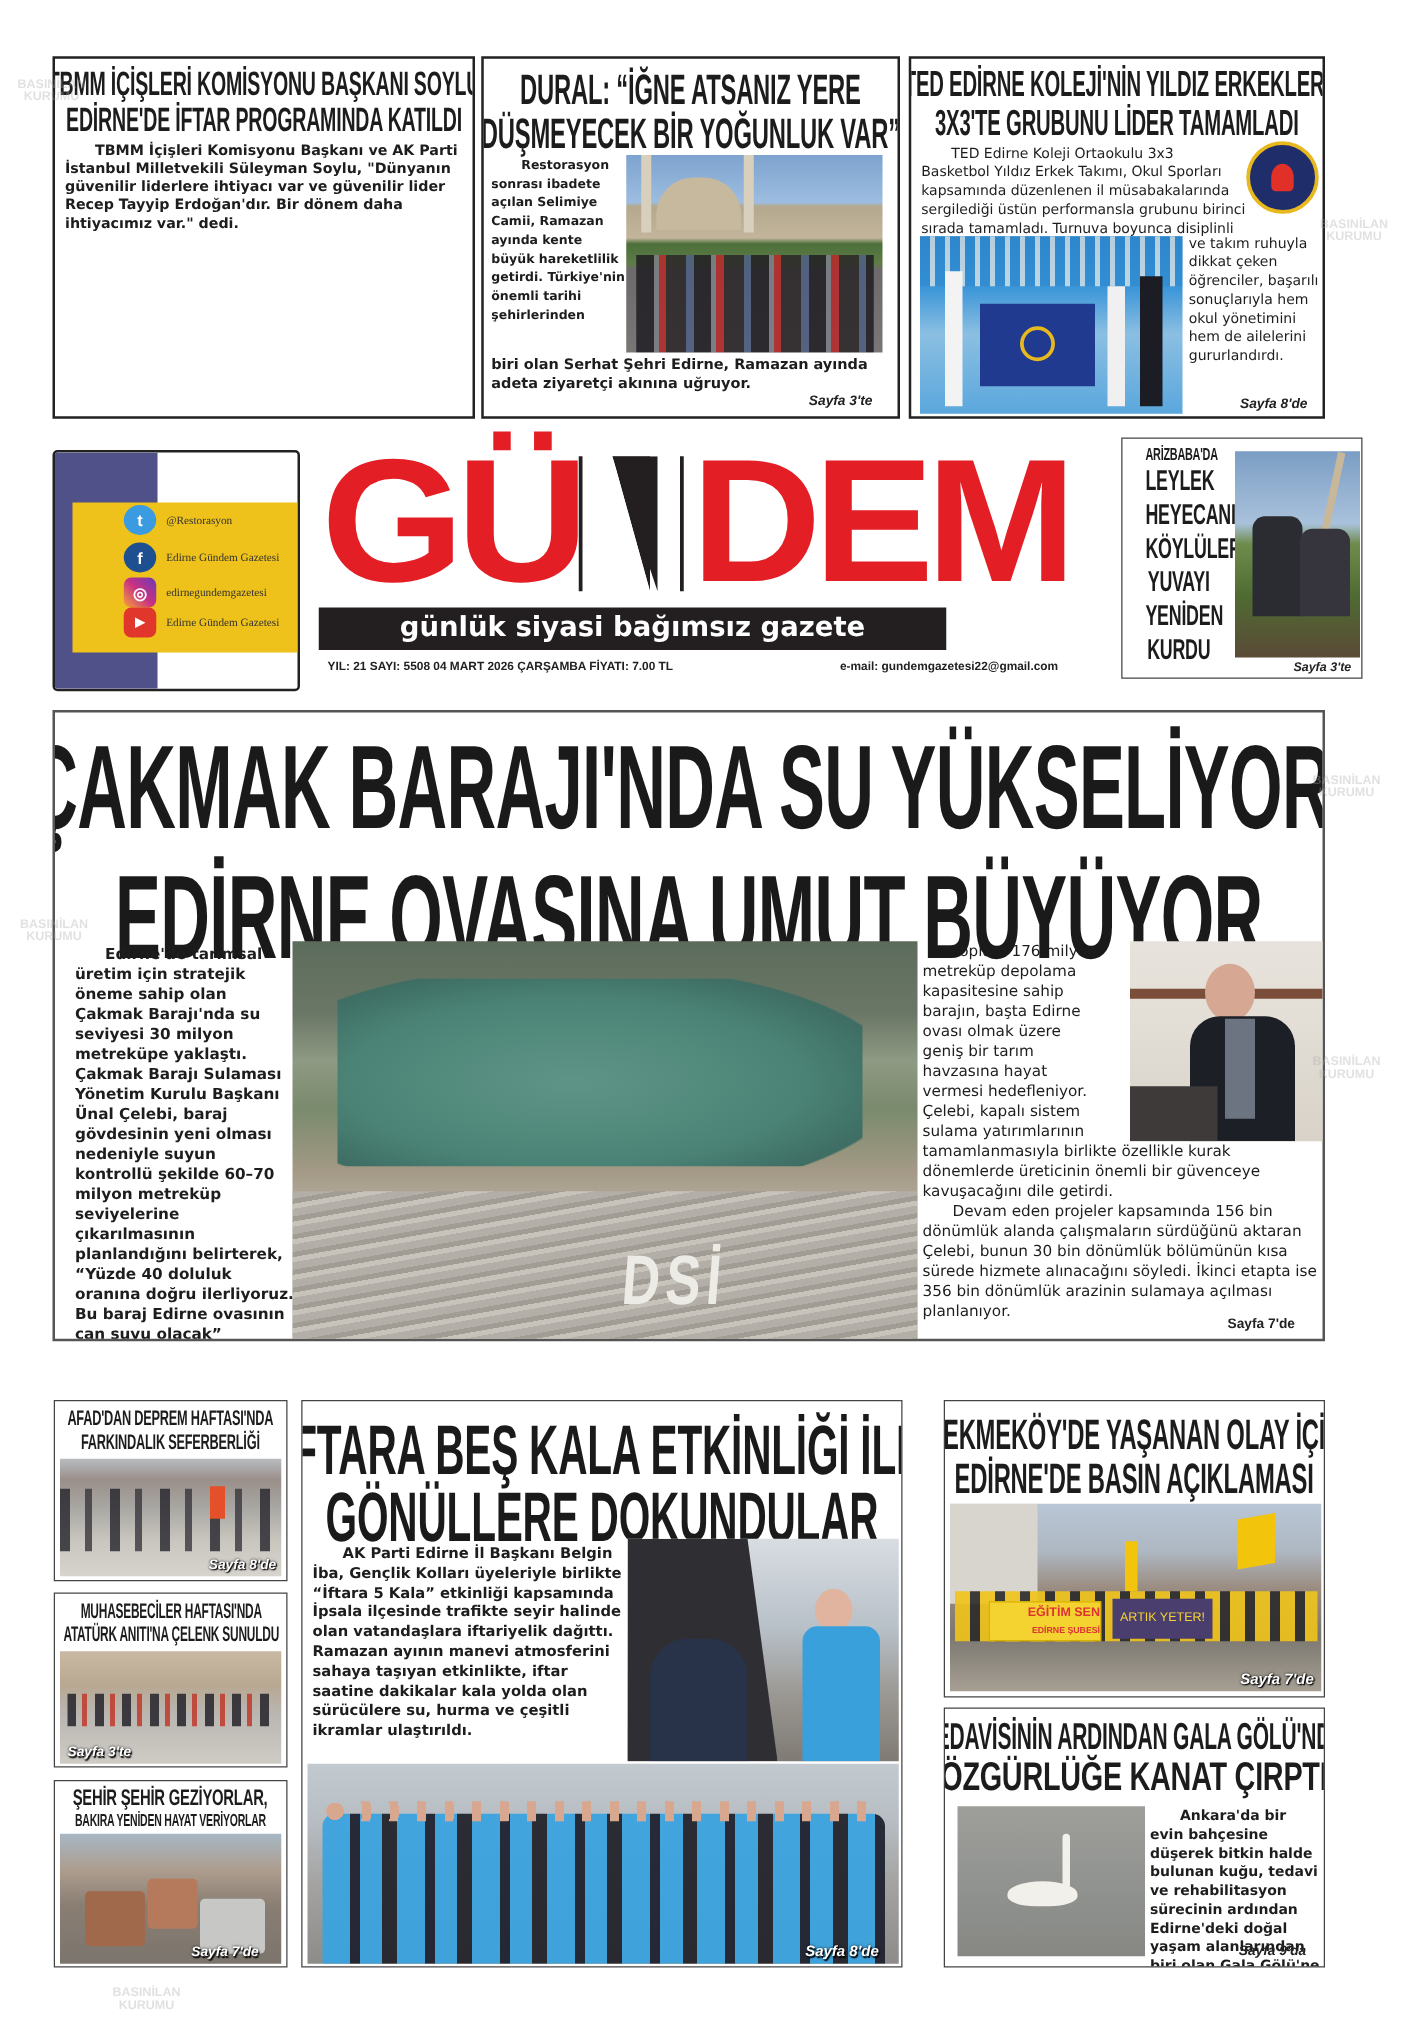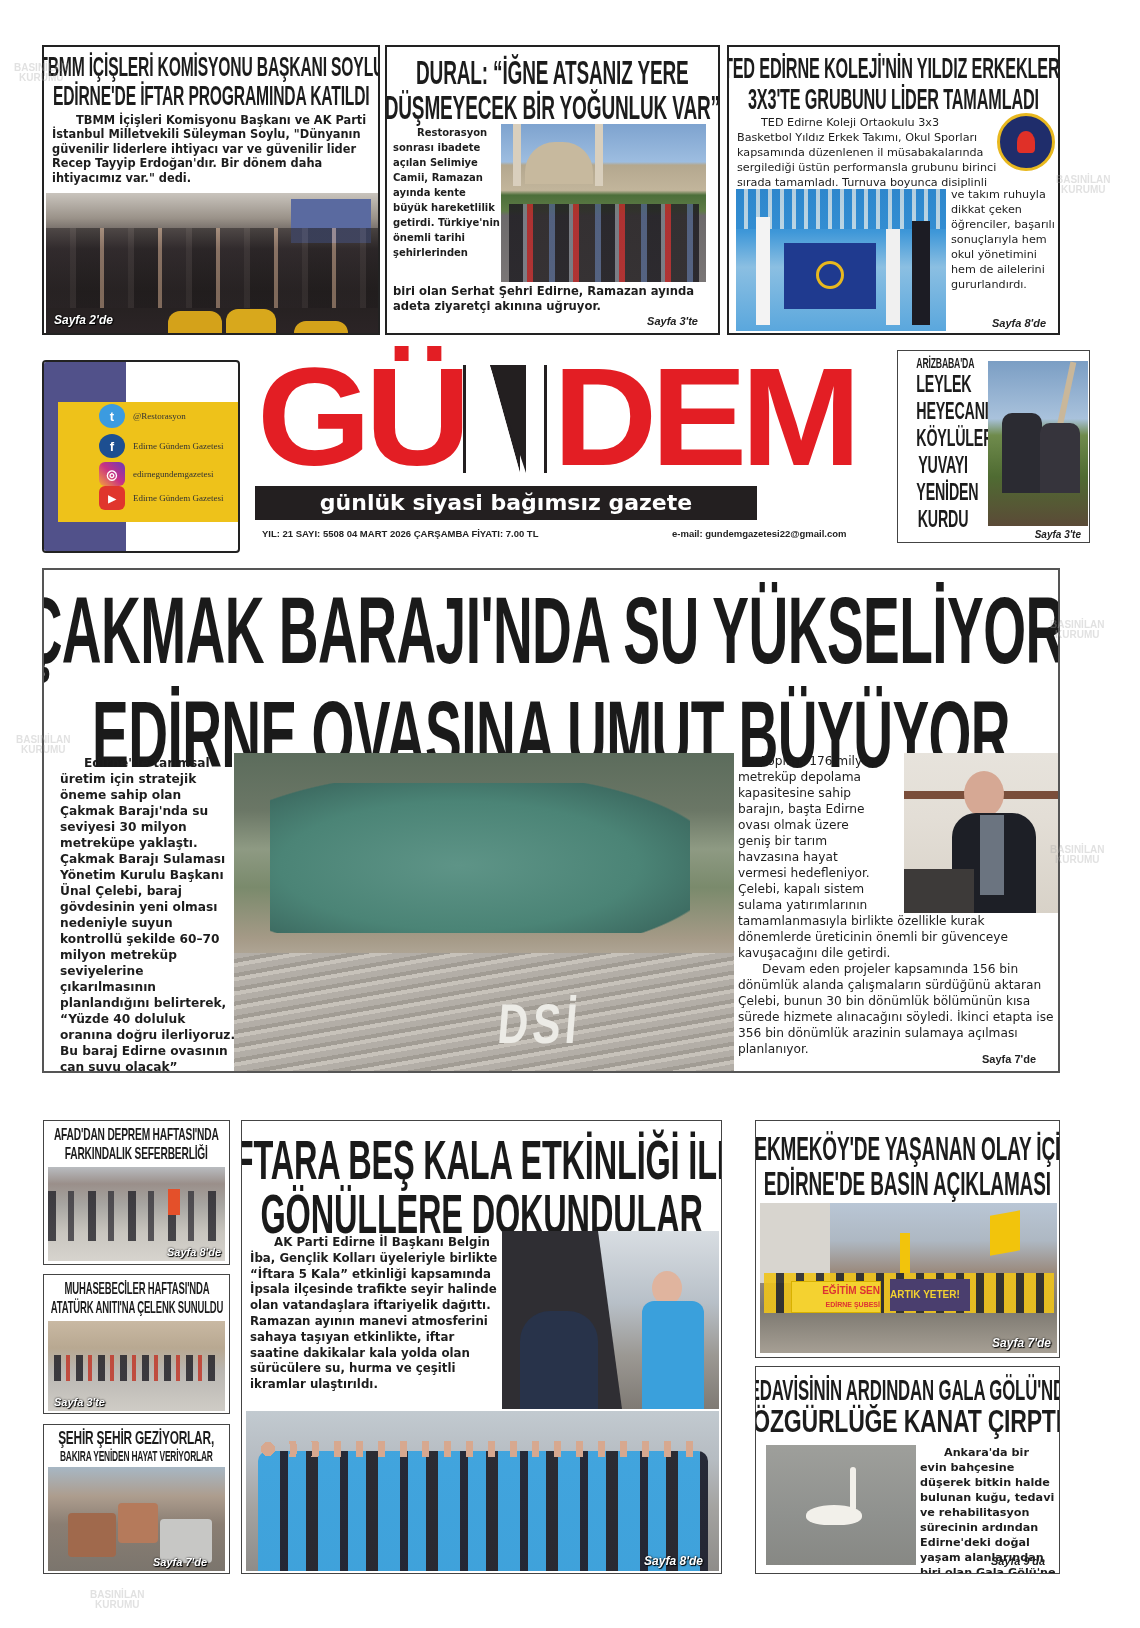--- a/index.html
+++ b/index.html
@@ -67,28 +67,20 @@
 <body>
 
 <div class="box" style="left:42px;top:45px;width:338px;height:290px;">
   <div class="hl-wrap" style="top:6px;">
     <div class="hl" style="font-size:27px;line-height:29px;transform:scaleX(0.58);">
       <span class="hl-line">TBMM İÇİŞLERİ KOMİSYONU BAŞKANI SOYLU</span>
       <span class="hl-line">EDİRNE'DE İFTAR PROGRAMINDA KATILDI</span>
     </div>
   </div>
   <div class="body-text bold p-indent" style="left:8px;top:66px;width:322px;font-size:11.4px;line-height:14.4px;">TBMM İçişleri Komisyonu Başkanı ve AK Parti İstanbul Milletvekili Süleyman Soylu, "Dünyanın güvenilir liderlere ihtiyacı var ve güvenilir lider Recep Tayyip Erdoğan'dır. Bir dönem daha ihtiyacımız var." dedi.</div>
-  <div class="photo" style="left:2px;top:146px;width:332px;height:140px;background:linear-gradient(180deg,#c9c4bd 0%,#9a9289 18%,#3a3335 40%,#24201f 70%,#2b2426 100%);">
-    <div style="position:absolute;left:245px;top:6px;width:80px;height:44px;background:#5a6aa0;"></div>
-    <div style="position:absolute;left:0;top:35px;width:100%;height:80px;background:repeating-linear-gradient(90deg,#2a2426 0 24px,#3f3838 24px 30px,#1f1b1c 30px 54px,#c9a58a 54px 58px);opacity:0.55;"></div>
-    <div style="position:absolute;left:122px;top:118px;width:54px;height:24px;background:#d4a21a;border-radius:12px 12px 0 0;"></div>
-    <div style="position:absolute;left:180px;top:116px;width:50px;height:26px;background:#d8a81c;border-radius:12px 12px 0 0;"></div>
-    <div style="position:absolute;left:248px;top:128px;width:54px;height:18px;background:#d4a21a;border-radius:12px 12px 0 0;"></div>
-    <div class="sayfa onphoto" style="left:8px;bottom:6px;">Sayfa 2'de</div>
-  </div>
 </div>
 
 <div class="box" style="left:385px;top:45px;width:335px;height:290px;">
   <div class="hl-wrap" style="top:8px;">
     <div class="hl" style="font-size:34px;line-height:35px;transform:scaleX(0.56);">
       <span class="hl-line">DURAL: “İĞNE ATSANIZ YERE</span>
       <span class="hl-line">DÜŞMEYECEK BİR YOĞUNLUK VAR”</span>
     </div>
   </div>
   <div class="body-text bold p-indent" style="left:6px;top:78px;width:110px;font-size:10px;line-height:15px;">Restorasyon sonrası ibadete açılan Selimiye Camii, Ramazan ayında kente büyük hareketlilik getirdi. Türkiye'nin önemli tarihi şehirlerinden</div>
@@ -280,21 +272,21 @@
   </div>
   <div class="photo" style="left:4px;top:82px;width:297px;height:150px;background:linear-gradient(180deg,#b9c6d5 0%,#aeb8c3 25%,#9b8c80 45%,#7b776f 70%,#a69f94 100%);">
     <div style="position:absolute;left:0;top:0;width:70px;height:80px;background:#d8d5cf;"></div>
     <div style="position:absolute;left:230px;top:10px;width:30px;height:40px;background:#f2c40c;transform:skewY(-10deg);"></div>
     <div style="position:absolute;left:140px;top:30px;width:10px;height:40px;background:#f2c40c;"></div>
     <div style="position:absolute;left:4px;top:70px;width:290px;height:40px;background:repeating-linear-gradient(90deg,#f0c419 0 12px,#2a2a2a 12px 20px);opacity:0.9;"></div>
     <div style="position:absolute;left:10px;top:78px;width:90px;height:32px;background:#f4d230;border:1px solid #d8b100;font-family:'Liberation Sans',sans-serif;font-weight:bold;font-size:10px;color:#d33;text-align:right;line-height:14px;padding-top:2px;margin-left:21px;">
       <div>EĞİTİM SEN</div>
       <div style="font-size:7px;">EDİRNE ŞUBESİ</div>
     </div>
-    <div style="position:absolute;left:130px;top:76px;width:80px;height:32px;background:#4a3e6e;font-family:'Liberation Sans',sans-serif;font-weight:bold;font-size:10px;color:#f4d230;text-align:left;line-height:32px;">ARTIK YETER!</div>
+    <div style="position:absolute;left:130px;top:76px;width:80px;height:32px;background:#4a3e6e;font-family:'Liberation Sans',sans-serif;font-weight:normal;font-size:10px;color:#f4d230;text-align:center;line-height:32px;">ARTIK YETER!</div>
     <div class="sayfa onphoto" style="right:6px;bottom:3px;">Sayfa 7'de</div>
   </div>
 </div>
 
 <div class="box thin" style="left:755px;top:1366px;width:305px;height:208px;">
   <div class="hl-wrap" style="top:8px;">
     <div class="hl" style="font-size:30px;line-height:30px;transform:scaleX(0.56);">TEDAVİSİNİN ARDINDAN GALA GÖLÜ'NDE</div>
   </div>
   <div class="hl-wrap" style="top:38px;">
     <div class="hl" style="font-size:32px;line-height:32px;transform:scaleX(0.72);">ÖZGÜRLÜĞE KANAT ÇIRPTI</div>

